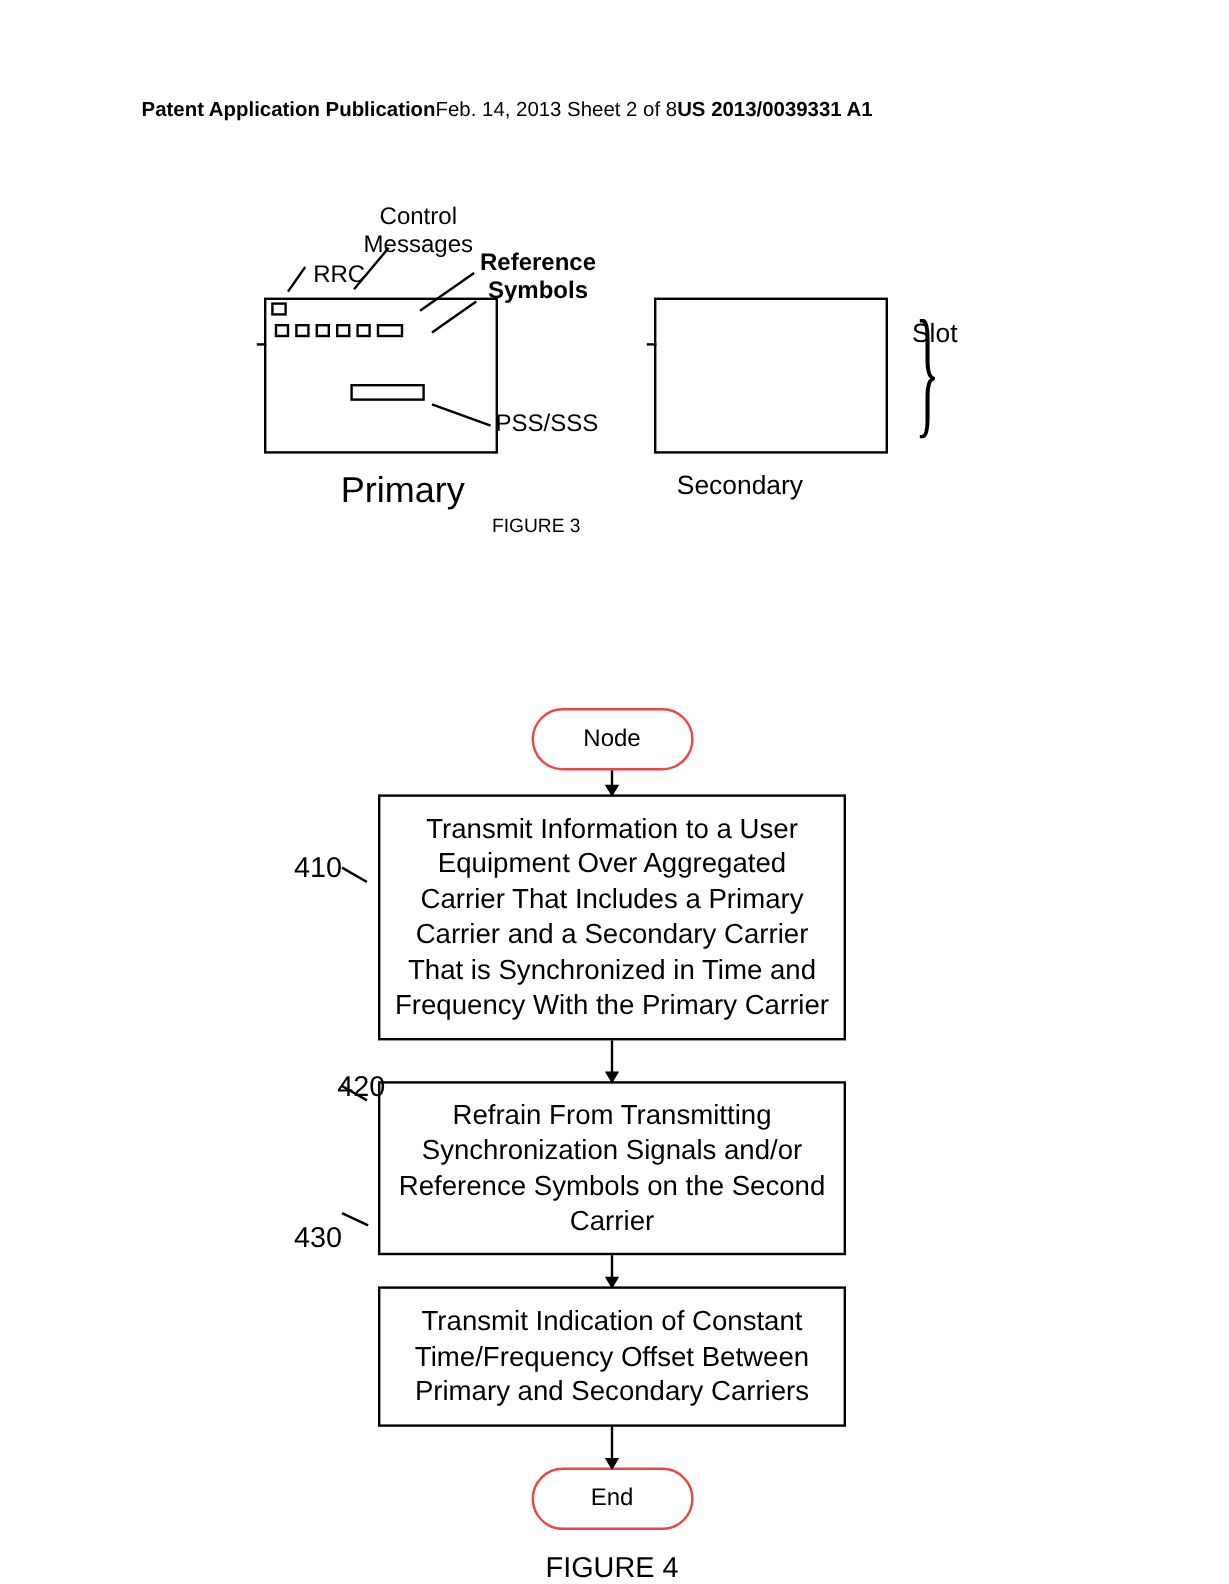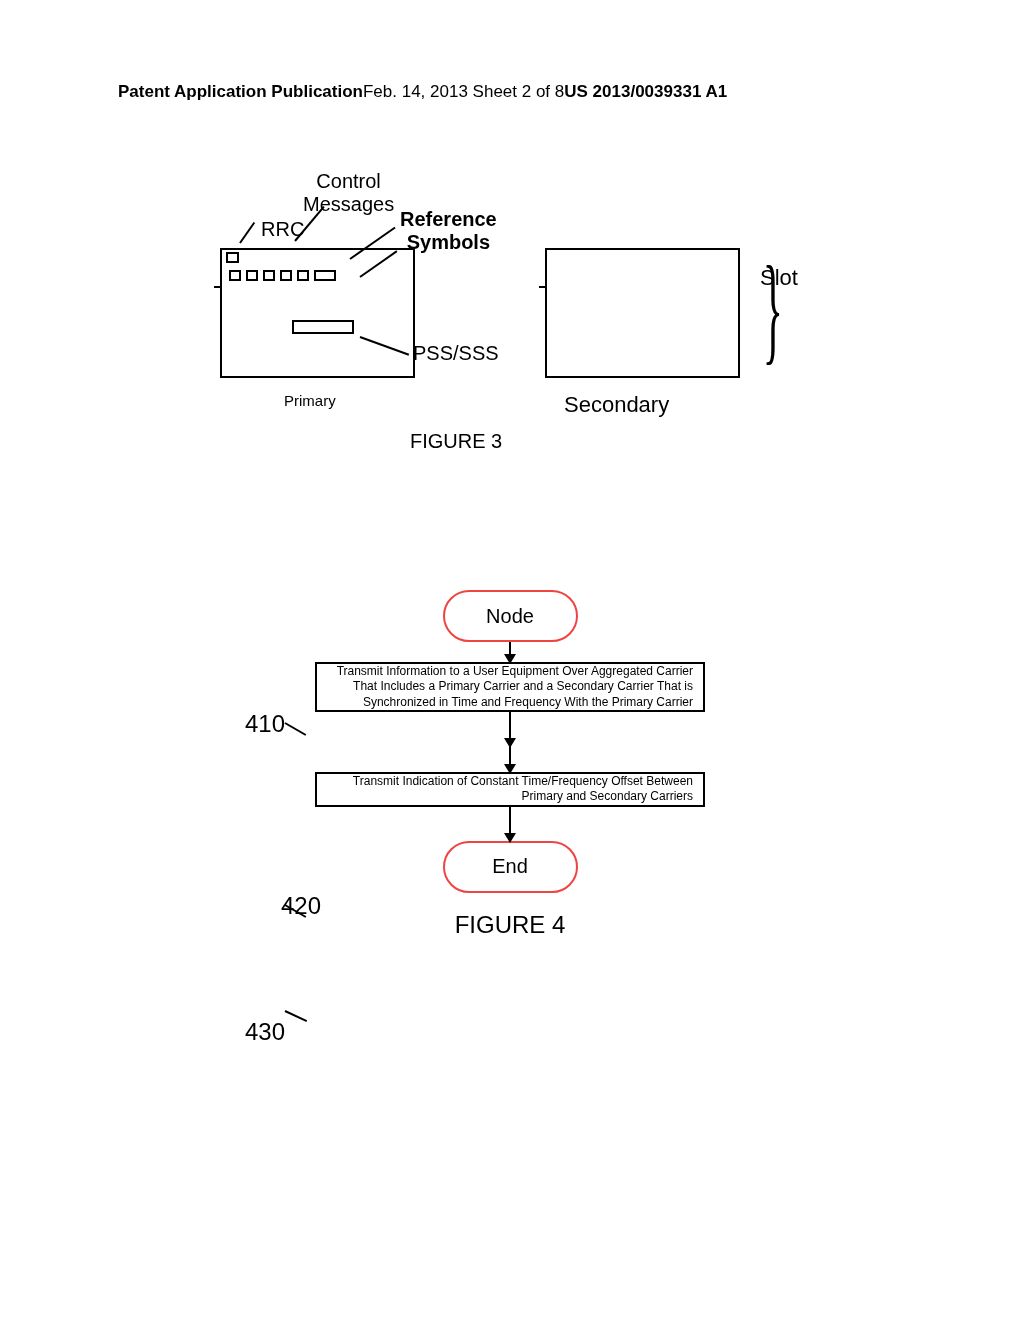--- a/index.html
+++ b/index.html
@@ -30,23 +30,23 @@
     left: 200px;
     width: 620px;
     height: 300px;
   }
   .fig3 .lbl { position: absolute; font-size: 20px; }
   .fig3 .control-msg { left: 103px; top: 10px; text-align: center; }
   .fig3 .rrc { left: 22px; top: 58px; margin-left: 39px; }
   .fig3 .refsym { left: 200px; top: 48px; text-align: center; }
   .fig3 .psssss { left: 213px; top: 182px; }
   .fig3 .slot-lbl { left: 560px; top: 105px; font-size: 22px; }
-  .fig3 .primary-lbl { left: 84px; top: 232px; font-size: 15px; }
+  .fig3 .primary-lbl { left: 84px; top: 232px; font-size: 30px; }
   .fig3 .secondary-lbl { left: 364px; top: 232px; font-size: 22px; }
-  .fig3 .caption { left: 210px; top: 270px; font-size: 20px; }
+  .fig3 .caption { left: 210px; top: 270px; font-size: 16px; }
 
   .fig3 .slot-box {
     position: absolute;
     border: 2.5px solid #000;
     width: 195px;
     height: 130px;
     top: 88px;
   }
   .fig3 .slot-primary { left: 20px; }
   .fig3 .slot-secondary { left: 345px; }
@@ -123,23 +123,23 @@
     border: 2px solid #ef4444;
     border-radius: 26px / 26px;
     margin: 0 auto;
     display: flex; align-items: center; justify-content: center;
     font-size: 20px;
   }
   .fig4 .process {
     border: 2px solid #000;
     width: 390px;
     margin: 0 auto;
-    padding: 0 10px;
-    text-align: right;
-    font-size: 12px;
+    padding: 12px 10px;
+    text-align: center;
+    font-size: 23px;
     line-height: 1.28;
   }
   .fig4 .process.p1 { }
   .fig4 .process.p2 { }
   .fig4 .process.p3 { }
   .fig4 .arrow-down {
     width: 2px; background: #000;
     margin: 0 auto;
     position: relative;
   }
@@ -223,20 +223,23 @@
   <div class="terminator">
     <span>Node</span>
   </div>
   <div class="arrow-down a1"></div>
 
   <div class="process p1">
     <span>Transmit Information to a User Equipment Over Aggregated Carrier That Includes a Primary Carrier and a Secondary Carrier That is Synchronized in Time and Frequency With the Primary Carrier</span>
   </div>
   <div class="arrow-down a2"></div>
 
+  <div class="process p2">
+    <span>Refrain From Transmitting Synchronization Signals and/or Reference Symbols on the Second Carrier</span>
+  </div>
   <div class="arrow-down a3"></div>
 
   <div class="process p3">
     <span>Transmit Indication of Constant Time/Frequency Offset Between Primary and Secondary Carriers</span>
   </div>
   <div class="arrow-down a4"></div>
 
   <div class="terminator">
     <span>End</span>
   </div>

